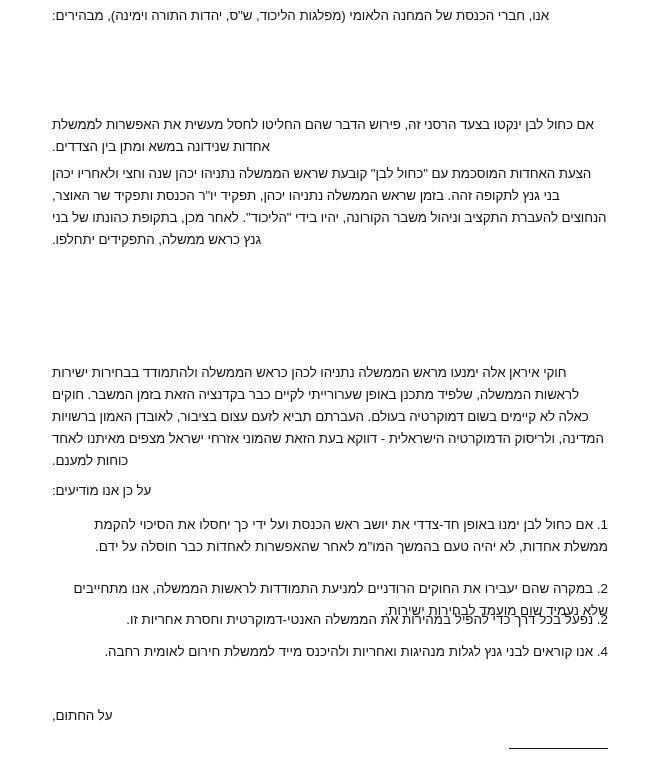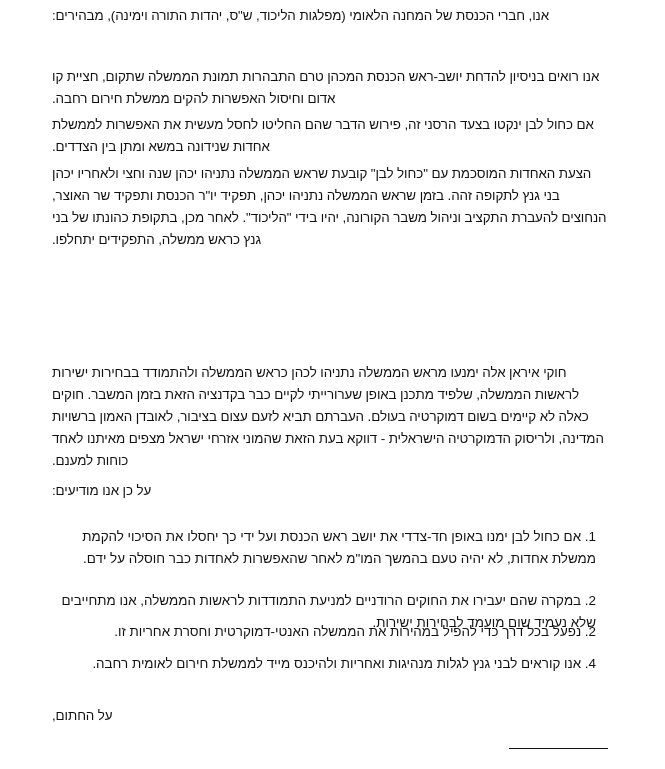--- a/index.html
+++ b/index.html
@@ -35,39 +35,38 @@
     letter-spacing: -0.1px;
   }
   .item {
     position: absolute;
     right: 57px;
     width: 556px;
     direction: rtl;
     text-align: right;
     font-size: 13.4px;
     line-height: 22px;
-    margin: 12px;
+    margin: 0;
   }
   .sig-line {
     position: absolute;
     right: 57px;
     top: 748px;
     width: 99px;
     height: 0;
     border-top: 1px solid #111111;
   }
 </style>
 </head>
 <body>
 
 <div class="page">
 
   <p class="para" style="top:5px;">אנו, חברי הכנסת של המחנה הלאומי (מפלגות הליכוד, ש"ס, יהדות התורה וימינה), מבהירים:</p>
 
-  <p class="para" style="top:66px;">אנו רואים בניסיון להדחת יושב-ראש הכנסת המכהן טרם התבהרות תמונת הממשלה שתקום, חציית קו אדום וחיסול האפשרות להקים ממשלת חירום רחבה.</p>
 
   <p class="para" style="top:114px;">אם כחול לבן ינקטו בצעד הרסני זה, פירוש הדבר שהם החליטו לחסל מעשית את האפשרות לממשלת אחדות שנידונה במשא ומתן בין הצדדים.</p>
 
   <p class="para" style="top:163px;">הצעת האחדות המוסכמת עם "כחול לבן" קובעת שראש הממשלה נתניהו יכהן שנה וחצי ולאחריו יכהן בני גנץ לתקופה זהה. בזמן שראש הממשלה נתניהו יכהן, תפקיד יו"ר הכנסת ותפקיד שר האוצר, הנחוצים להעברת התקציב וניהול משבר הקורונה, יהיו בידי "הליכוד". לאחר מכן, בתקופת כהונתו של בני גנץ כראש ממשלה, התפקידים יתחלפו.</p>
 
 
 
   <p class="para" style="top:362px;">חוקי איראן אלה ימנעו מראש הממשלה נתניהו לכהן כראש הממשלה ולהתמודד בבחירות ישירות לראשות הממשלה, שלפיד מתכנן באופן שערורייתי לקיים כבר בקדנציה הזאת בזמן המשבר. חוקים כאלה לא קיימים בשום דמוקרטיה בעולם. העברתם תביא לזעם עצום בציבור, לאובדן האמון ברשויות המדינה, ולריסוק הדמוקרטיה הישראלית - דווקא בעת הזאת שהמוני אזרחי ישראל מצפים מאיתנו לאחד כוחות למענם.</p>
 
   <p class="para" style="top:480px;">על כן אנו מודיעים:</p>

